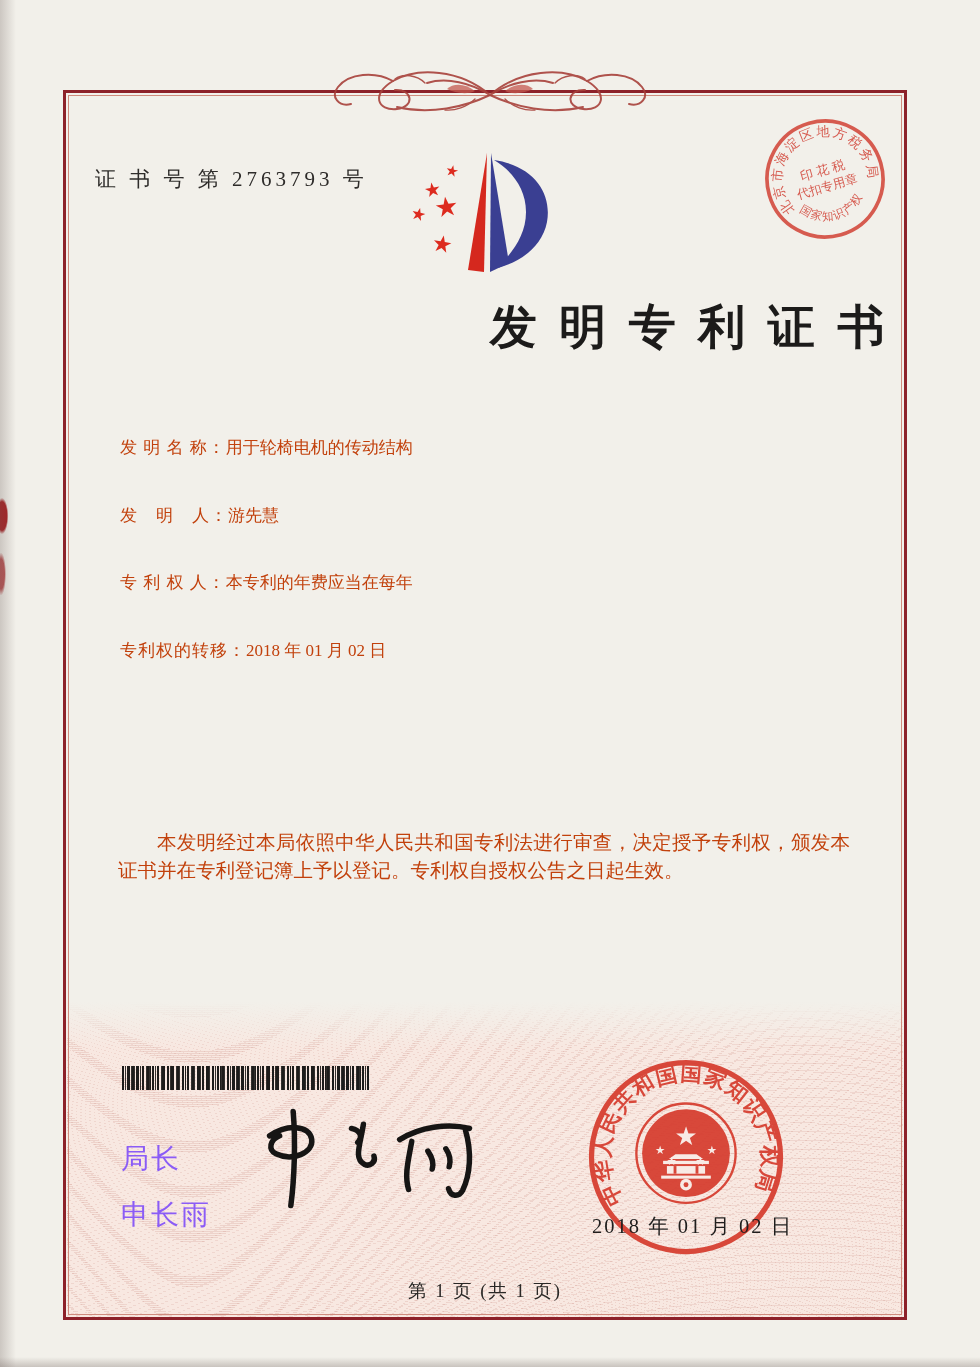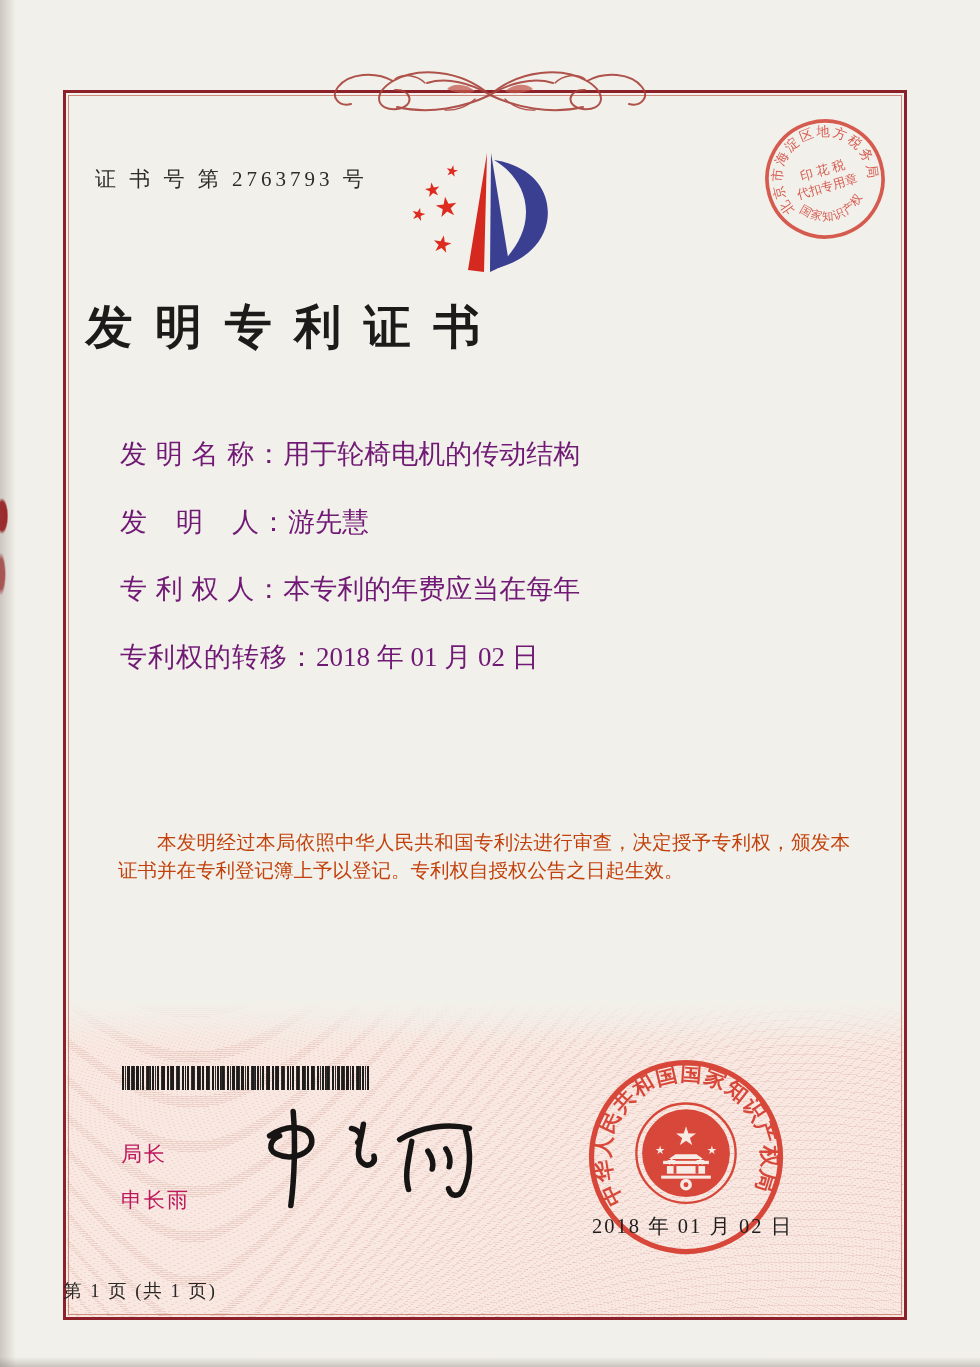--- a/index.html
+++ b/index.html
@@ -22,40 +22,40 @@
   
   .guilloche{position:absolute;left:67px;top:1002px;width:836px;height:315px;
     background-color:#f8e8e1;
     background-image:
       linear-gradient(180deg,#f2f0ea 0,rgba(242,240,234,0) 46px),
       repeating-radial-gradient(140% 95% at 15% 130%,rgba(185,104,92,.17) 0 1px,rgba(0,0,0,0) 1px 8px),
       repeating-radial-gradient(135% 90% at 88% -30%,rgba(185,104,92,.14) 0 1px,rgba(0,0,0,0) 1px 9px);}
   .cert-no{position:absolute;left:95px;top:165px;font-size:21px;letter-spacing:4px;color:#2e2c2a;}
   .logo{position:absolute;left:398px;top:148px;}
   .stamp-tax{position:absolute;left:756px;top:110px;transform:rotate(-16deg);}
-  .title{position:absolute;left:63px;top:296px;width:844px;text-align:left;
+  .title{position:absolute;left:63px;top:296px;width:844px;text-align:right;
     font-size:47px;font-weight:600;letter-spacing:.48em;text-indent:.48em;color:#1c1b1a;}
   .fields{position:absolute;left:120px;top:436px;}
-  .field-row{height:28px;margin-bottom:39.5px;font-size:27px;color:#701a75;white-space:nowrap;}
+  .field-row{height:28px;margin-bottom:39.5px;font-size:17px;color:#c2410c;white-space:nowrap;}
   .field-row .lbl{letter-spacing:1px;}
   .paras{position:absolute;left:118px;top:829px;width:732px;font-size:19.5px;
     line-height:27.6px;color:#c2410c;text-align:justify;}
   .paras p{margin:0;text-indent:2em;}
   .barcode{position:absolute;left:122px;top:1066px;width:248px;height:24px;
     background:
       repeating-linear-gradient(90deg,#1d1c1b 0 2px,rgba(0,0,0,0) 2px 5px),
       repeating-linear-gradient(90deg,#1d1c1b 0 1px,rgba(0,0,0,0) 1px 7px),
       repeating-linear-gradient(90deg,rgba(29,28,27,.9) 0 1px,rgba(0,0,0,0) 1px 3px);}
-  .director{position:absolute;left:121px;top:1140px;font-size:21px;color:#be185d;
+  .director{position:absolute;left:121px;top:1140px;font-size:28px;color:#8b5cf6;
     font-family:"Liberation Sans","DejaVu Sans",sans-serif;}
   .director div{margin-bottom:18px;letter-spacing:2px;}
   .signature{position:absolute;left:252px;top:1100px;transform:rotate(-1deg);}
   .seal{position:absolute;left:581px;top:1052px;}
   .issue-date{position:absolute;left:592px;top:1212px;font-size:20.5px;letter-spacing:2px;color:#1f1e1d;}
-  .footer{position:absolute;left:63px;top:1278px;width:844px;text-align:left;
+  .footer{position:absolute;left:63px;top:1278px;width:844px;text-align:center;
     font-size:18.5px;letter-spacing:2px;color:#2a2826;}
   .ornament{position:absolute;left:325px;top:55px;}
 </style>
 </head>
 <body>
 
 <div class="page">
 
   <div class="guilloche"></div>
 

